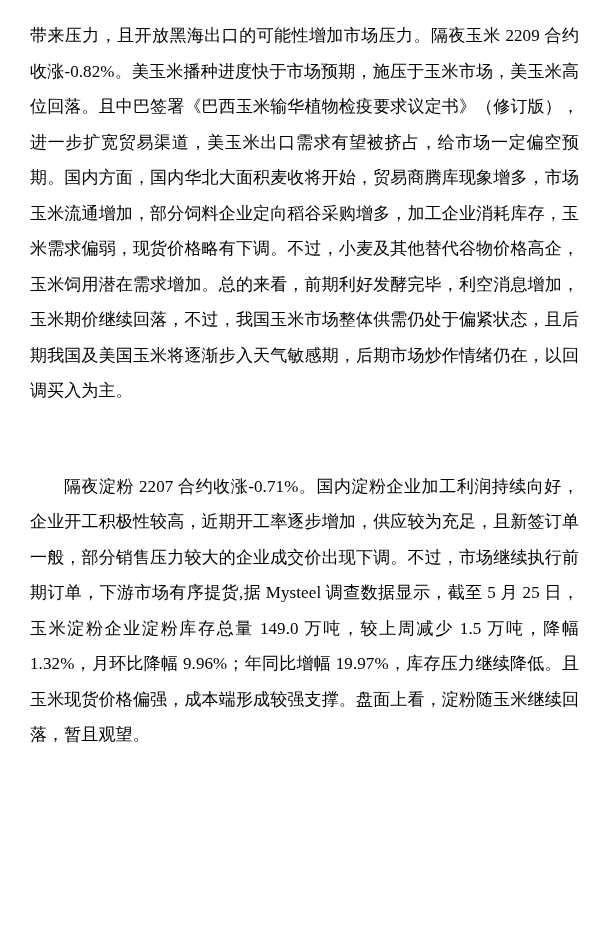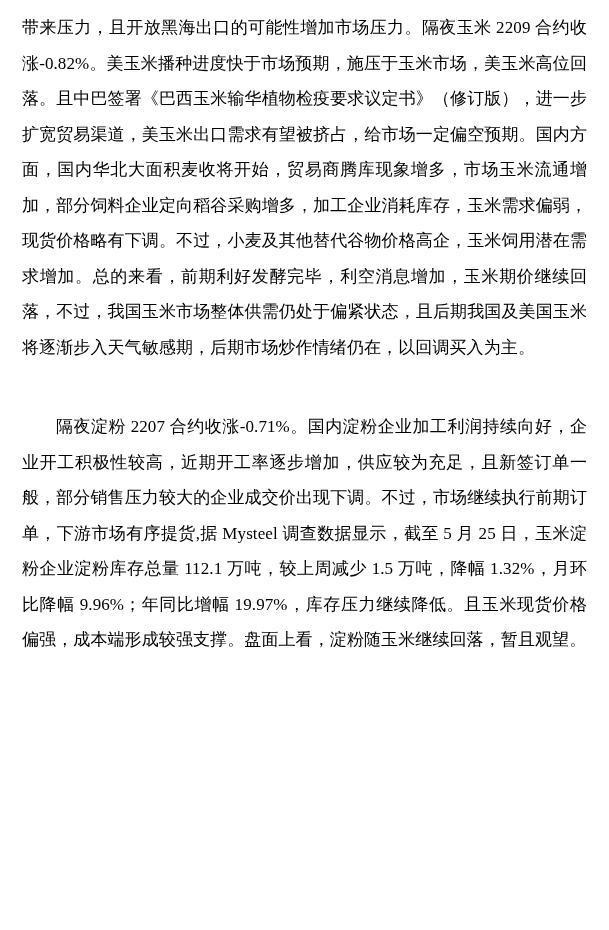--- a/index.html
+++ b/index.html
@@ -19,21 +19,21 @@
     width: 609px;
     height: 930px;
     box-sizing: border-box;
     padding: 6px 18px 0 18px;
   }
   .para {
     font-size: 17px;
     line-height: 35.5px;
     text-align: justify;
     text-justify: inter-ideograph;
-    margin: 4px;
+    margin: 12px;
     letter-spacing: 0.1px;
   }
   .para.indent {
     text-indent: 2em;
   }
   .heading {
     font-size: 17px;
     line-height: 35.5px;
     margin: 0;
     font-weight: normal;
@@ -46,15 +46,15 @@
 </head>
 <body>
 
 <div class="page">
 
   <p class="para">带来压力，且开放黑海出口的可能性增加市场压力。隔夜玉米 2209 合约收涨-0.82%。美玉米播种进度快于市场预期，施压于玉米市场，美玉米高位回落。且中巴签署《巴西玉米输华植物检疫要求议定书》（修订版），进一步扩宽贸易渠道，美玉米出口需求有望被挤占，给市场一定偏空预期。国内方面，国内华北大面积麦收将开始，贸易商腾库现象增多，市场玉米流通增加，部分饲料企业定向稻谷采购增多，加工企业消耗库存，玉米需求偏弱，现货价格略有下调。不过，小麦及其他替代谷物价格高企，玉米饲用潜在需求增加。总的来看，前期利好发酵完毕，利空消息增加，玉米期价继续回落，不过，我国玉米市场整体供需仍处于偏紧状态，且后期我国及美国玉米将逐渐步入天气敏感期，后期市场炒作情绪仍在，以回调买入为主。</p>
 
   <div class="spacer-block"></div>
 
 
-  <p class="para indent">隔夜淀粉 2207 合约收涨-0.71%。国内淀粉企业加工利润持续向好，企业开工积极性较高，近期开工率逐步增加，供应较为充足，且新签订单一般，部分销售压力较大的企业成交价出现下调。不过，市场继续执行前期订单，下游市场有序提货,据 Mysteel 调查数据显示，截至 5 月 25 日，玉米淀粉企业淀粉库存总量 112.1 万吨，较上周减少 1.5 万吨，降幅 1.32%，月环比降幅 9.96%；年同比增幅 19.97%，库存压力继续降低。且玉米现货价格偏强，成本端形成较强支撑。盘面上看，淀粉随玉米继续回落，暂且观望。</p>
+  <p class="para indent">隔夜淀粉 2207 合约收涨-0.71%。国内淀粉企业加工利润持续向好，企业开工积极性较高，近期开工率逐步增加，供应较为充足，且新签订单一般，部分销售压力较大的企业成交价出现下调。不过，市场继续执行前期订单，下游市场有序提货,据 Mysteel 调查数据显示，截至 5 月 25 日，玉米淀粉企业淀粉库存总量 149.0 万吨，较上周减少 1.5 万吨，降幅 1.32%，月环比降幅 9.96%；年同比增幅 19.97%，库存压力继续降低。且玉米现货价格偏强，成本端形成较强支撑。盘面上看，淀粉随玉米继续回落，暂且观望。</p>
 
 </div>
 
 </body></html>

